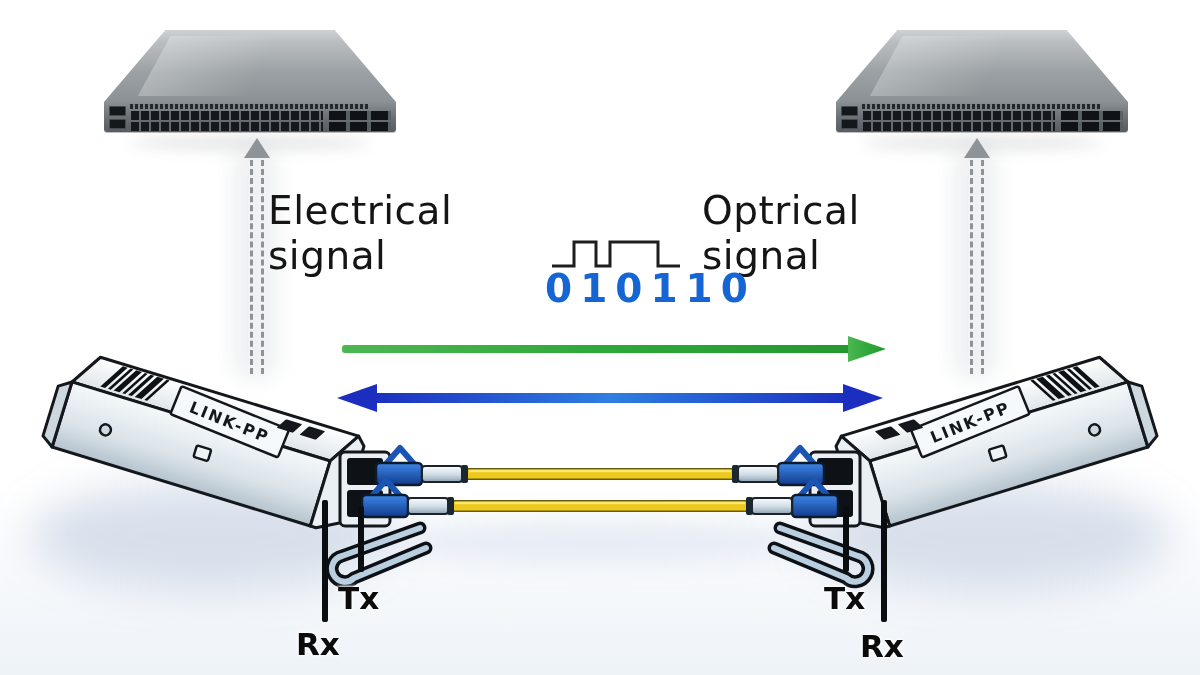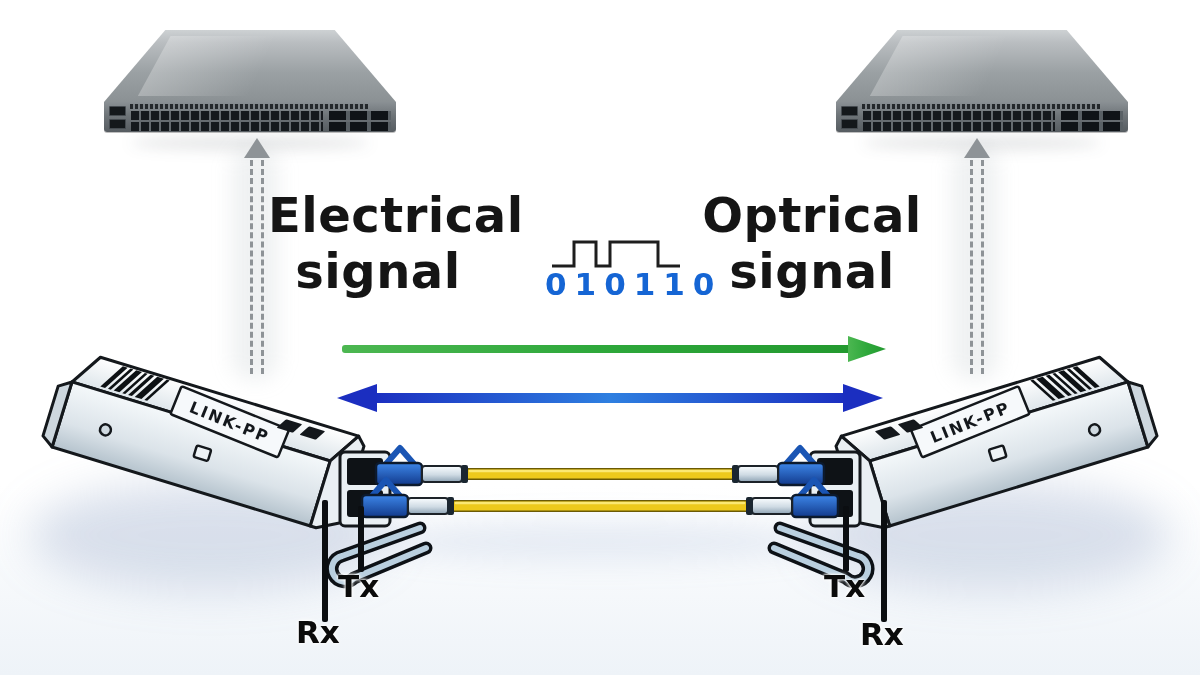--- a/index.html
+++ b/index.html
@@ -40,26 +40,26 @@
 
   
   .dashed-arrow{position:absolute;width:8px;
     border-left:3px dashed var(--dashed-arrow-gray,#8e9397);
     border-right:3px dashed var(--dashed-arrow-gray,#8e9397);}
   .dashed-head{position:absolute;top:-22px;left:50%;transform:translateX(-50%);
     width:0;height:0;border:13px solid transparent;border-top:none;
     border-bottom:20px solid var(--dashed-arrow-gray,#8e9397);}
 
   
-  .signal-label{position:absolute;width:220px;text-align:center;
-    font-size:48px;line-height:1.16;color:#151515;font-weight:700;letter-spacing:.5px;}
-  .binary{position:absolute;font-size:31px;font-weight:bold;letter-spacing:8px;
+  .signal-label{position:absolute;width:220px;
+    font-size:39px;line-height:1.16;color:#151515;font-weight:400;letter-spacing:.5px;}
+  .binary{position:absolute;font-size:39px;font-weight:bold;letter-spacing:8px;
     color:var(--binary-text-blue,#1565d4);}
   .txrx{position:absolute;font-size:31px;font-weight:bold;color:#0b0b0b;
-    text-shadow:0 0 5px #fff,0 0 3px #fff,0 0 2px #fff;}
+    text-shadow:0 0 5px #fff,0 0 3px #fff,0 0 2px #fff;margin-top:12px;}
   .callout{position:absolute;width:6px;background:#0b0e11;border-radius:2px;}
 
   svg{position:absolute;overflow:visible;}
   .wave{stroke:#1e1e1e;stroke-width:3;fill:none;}
 </style>
 </head>
 <body>
 
 <div class="shadow sh-mod-left"></div>
 <div class="shadow sh-mod-right"></div>

